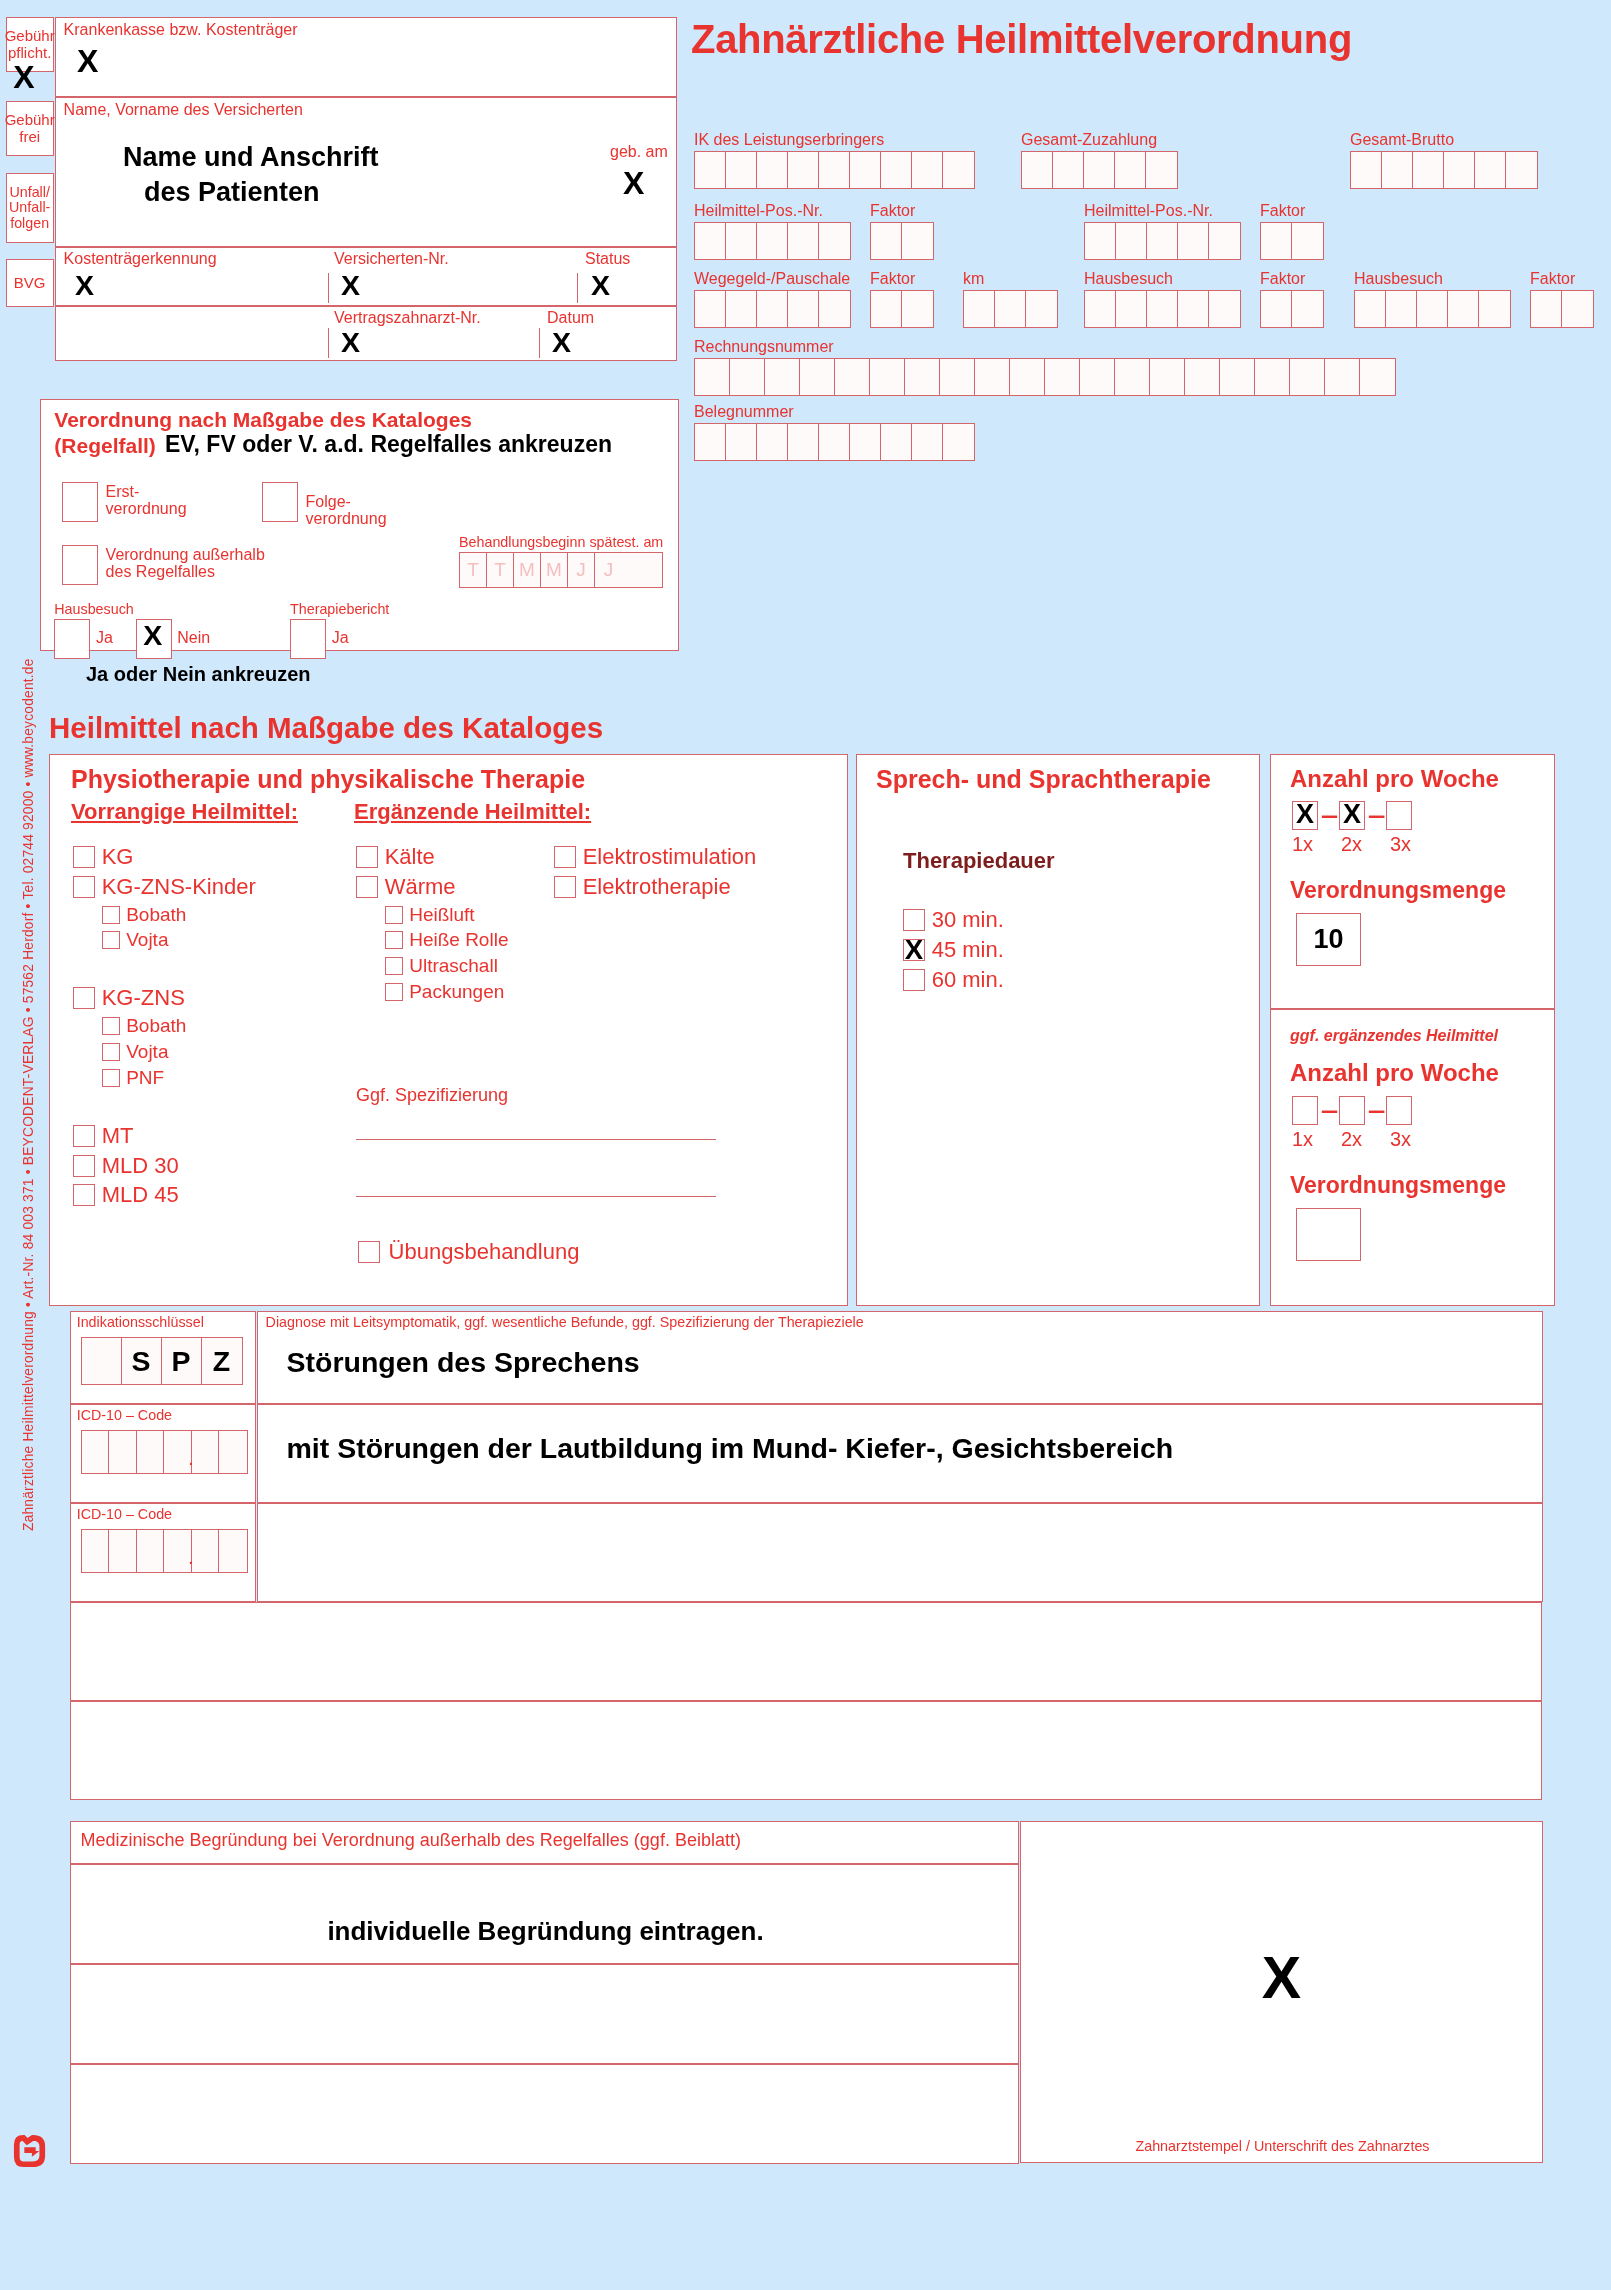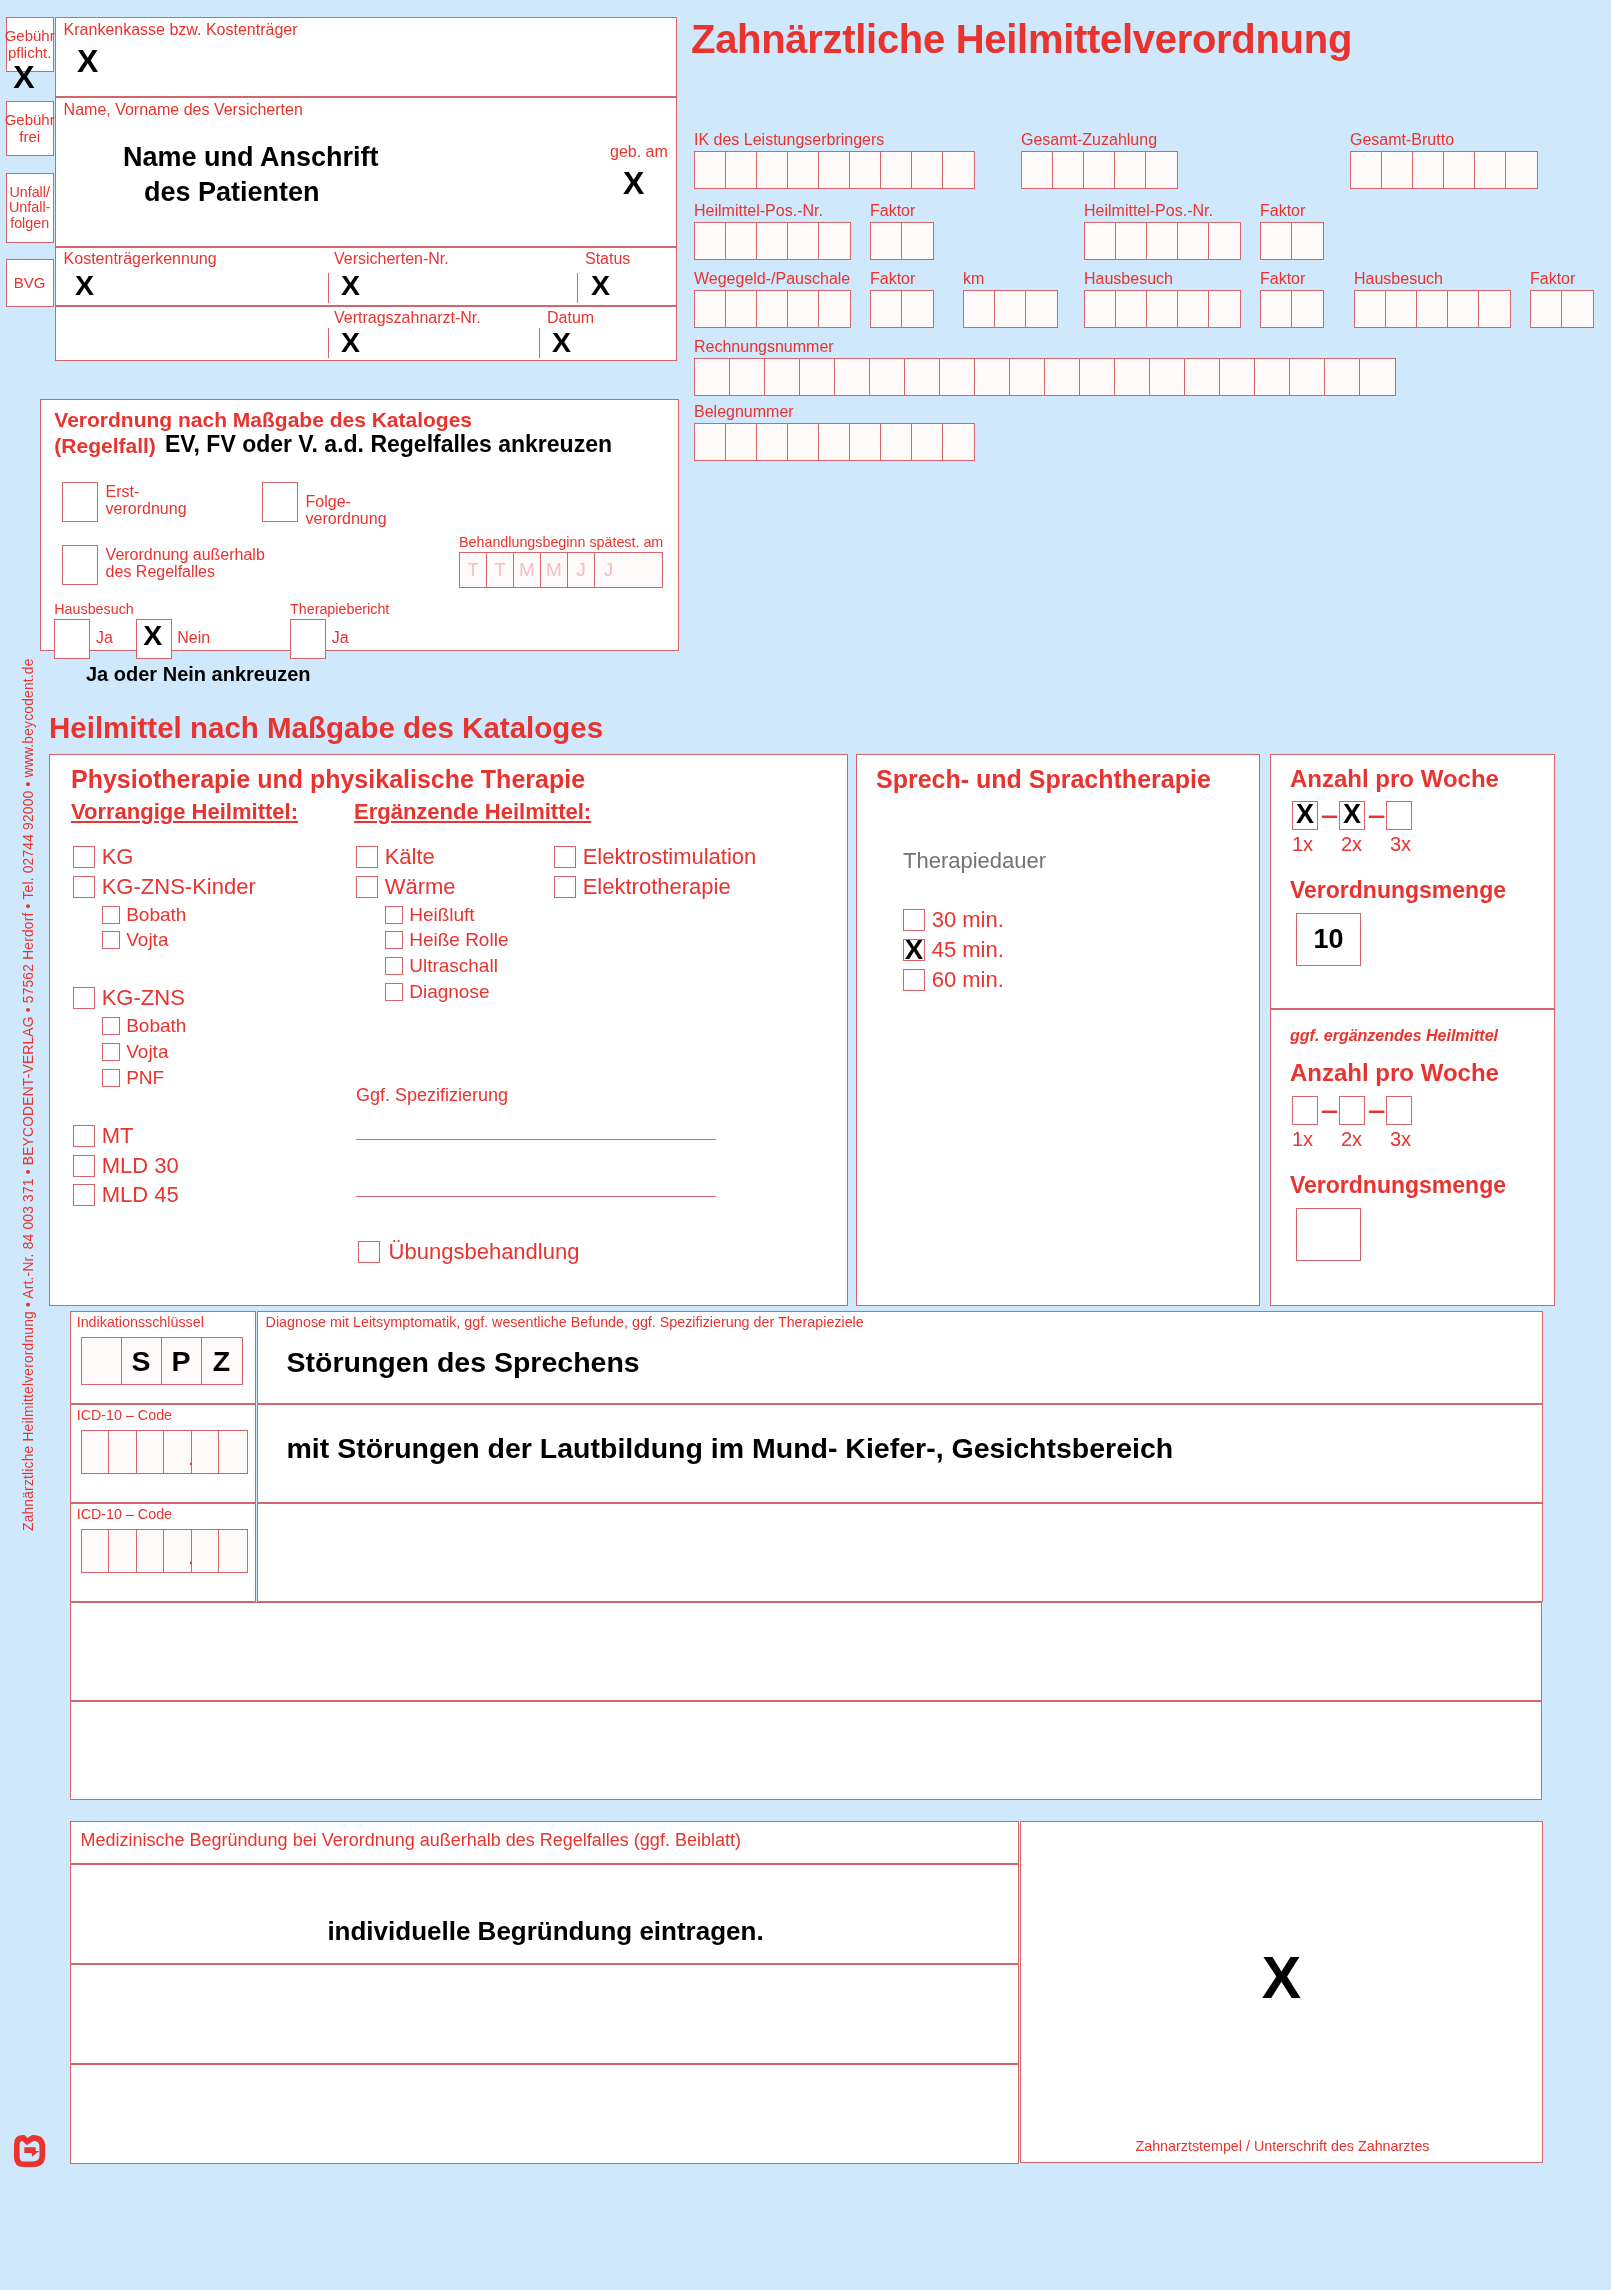--- a/index.html
+++ b/index.html
@@ -443,21 +443,21 @@
       <div class="cbrow" style="margin-left: 28.5px;">
         <span class="cb" style="width: 18px; height: 18px; position: relative;"></span>
         <span style="font-size: 19px;">Heiße Rolle</span>
       </div>
       <div class="cbrow" style="margin-left: 28.5px;">
         <span class="cb" style="width: 18px; height: 18px; position: relative;"></span>
         <span style="font-size: 19px;">Ultraschall</span>
       </div>
       <div class="cbrow" style="margin-left: 28.5px;">
         <span class="cb" style="width: 18px; height: 18px; position: relative;"></span>
-        <span style="font-size: 19px;">Diagnose</span>
+        <span style="font-size: 19px;">Packungen</span>
       </div>
     </div>
   <div id="physio-supp-b" style="position:absolute;left:504px;top:89px;width:276px;">
       <div class="cbrow">
         <span class="cb" style="width: 22px; height: 22px; position: relative;"></span>
         <span style="font-size: 22px;">Elektrostimulation</span>
       </div>
       <div class="cbrow">
         <span class="cb" style="width: 22px; height: 22px; position: relative;"></span>
         <span style="font-size: 22px;">Elektrotherapie</span>
@@ -469,21 +469,21 @@
   <div style="position:absolute;left:306px;top:441px;width:360px;border-bottom:1.4px solid #d4656a;height:1px;"></div>
 
   <div style="position:absolute;left:308px;top:485px;display:flex;align-items:center;gap:8.6px;">
     <span class="cb" style="width:22px;height:22px;"></span>
     <span class="lbl" style="font-size:22px;">Übungsbehandlung</span>
   </div>
 </div>
 
 <div class="panel" style="left:856px;top:754px;width:404px;height:552px;">
   <div style="position:absolute;left:19px;top:9.5px;color:#e8332f;font-size:25px;font-weight:bold;">Sprech- und Sprachtherapie</div>
-  <div style="position:absolute;left:46px;top:93px;color:#737373;font-size:22px;font-weight:normal;">Therapiedauer</div>
+  <div style="position:absolute;left:46px;top:93px;color:#7f1d1d;font-size:22px;font-weight:bold;">Therapiedauer</div>
   <div id="sprach-durations" style="position:absolute;left:46px;top:152px;">
       <div class="cbrow">
         <span class="cb" style="width: 22px; height: 22px; position: relative;"></span>
         <span style="font-size: 22px;">30 min.</span>
       </div>
       <div class="cbrow">
         <span class="cb" style="width: 22px; height: 22px; position: relative;">
           <span style="position: absolute; left: 50%; top: 50%; transform: translate(-50%, -52%); font-size: 27.6px; font-weight: bold; color: rgb(0, 0, 0); line-height: 1;">X</span>
         </span>
         <span style="font-size: 22px;">45 min.</span>

